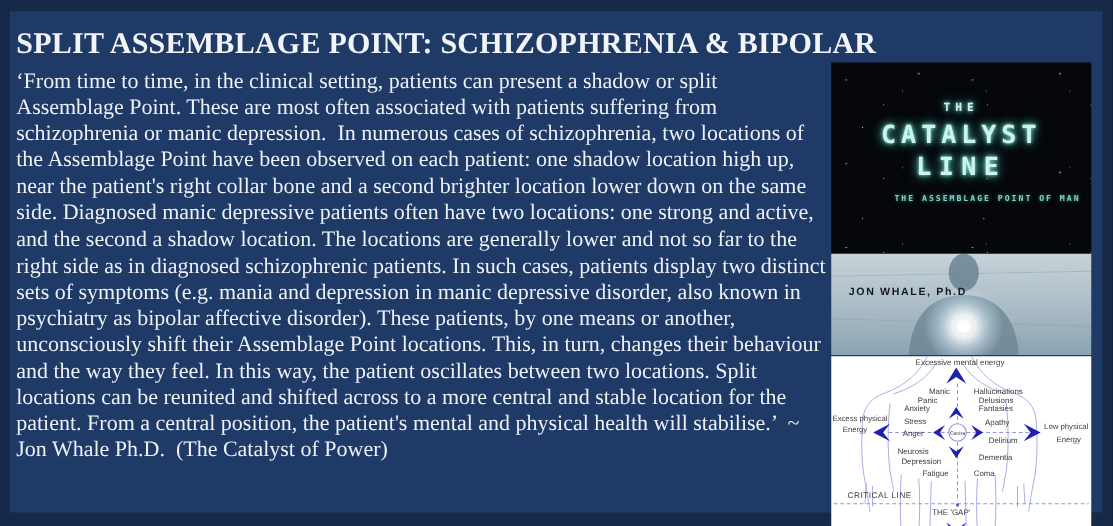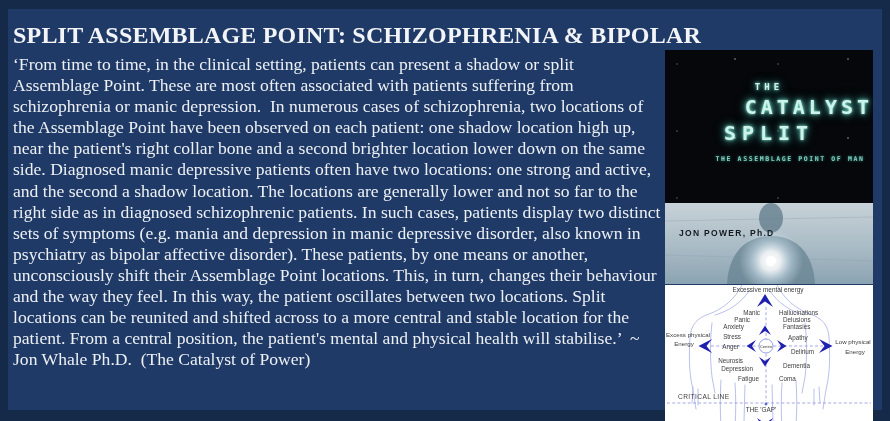--- a/index.html
+++ b/index.html
@@ -23,21 +23,21 @@
     background-image:
       radial-gradient(1.2px 1.2px at 12px 14px,#ffffff,transparent 70%),
       radial-gradient(1px 1px at 42px 34px,#cfd8ff,transparent 70%),
       radial-gradient(1.4px 1.4px at 70px 9px,#e8fff8,transparent 70%),
       radial-gradient(0.8px 0.8px at 90px 44px,#aab4cc,transparent 70%),
       radial-gradient(1px 1px at 25px 52px,#dddddd,transparent 70%),
       radial-gradient(0.9px 0.9px at 57px 23px,#bbbbcc,transparent 70%);
     background-size:101px 67px,83px 59px,113px 79px,71px 53px,97px 73px,67px 61px;}
   .glow{text-shadow:0 0 3px #8ae8d8,0 0 7px #5ad0c0,0 0 12px rgba(80,200,190,.55);}
   .bt-the{margin-top:32px;font-size:9px;font-weight:bold;letter-spacing:4px;}
-  .bt-catalyst{margin-top:3px;font-size:20px;font-weight:bold;letter-spacing:4px;text-align:right;}
+  .bt-catalyst{margin-top:3px;font-size:20px;font-weight:bold;letter-spacing:4px;}
   .bt-of{margin-top:4px;font-size:8px;font-weight:bold;letter-spacing:3px;}
   .bt-power{margin-top:2px;font-size:20px;font-weight:bold;letter-spacing:6px;}
   .bt-sub{margin-top:10px;font-size:6.5px;font-weight:bold;letter-spacing:1.6px;color:#7fd2c2;
     text-shadow:0 0 3px rgba(90,208,192,.7);padding-left:42px;}
   .cover-bottom{position:relative;width:208px;height:81px;overflow:hidden;
     background:linear-gradient(180deg,#c8d2d8 0%,#a9bbc5 55%,#8ba3b1 100%);}
   .author{position:absolute;left:14px;top:25px;z-index:3;
     font-family:"Liberation Sans","DejaVu Sans",sans-serif;font-size:8.5px;font-weight:bold;
     letter-spacing:1.3px;color:#141a1e;}
   .sil-svg{position:absolute;left:0;top:0;}
@@ -55,41 +55,41 @@
 
     <div class="page-title">SPLIT ASSEMBLAGE POINT: SCHIZOPHRENIA &amp; BIPOLAR</div>
     <div class="body-text">‘From time to time, in the clinical setting, patients can present a shadow or split Assemblage Point. These are most often associated with patients suffering from schizophrenia or manic depression.  In numerous cases of schizophrenia, two locations of the Assemblage Point have been observed on each patient: one shadow location high up, near the patient's right collar bone and a second brighter location lower down on the same side. Diagnosed manic depressive patients often have two locations: one strong and active, and the second a shadow location. The locations are generally lower and not so far to the right side as in diagnosed schizophrenic patients. In such cases, patients display two distinct sets of symptoms (e.g. mania and depression in manic depressive disorder, also known in psychiatry as bipolar affective disorder). These patients, by one means or another, unconsciously shift their Assemblage Point locations. This, in turn, changes their behaviour and the way they feel. In this way, the patient oscillates between two locations. Split locations can be reunited and shifted across to a more central and stable location for the patient. From a central position, the patient's mental and physical health will stabilise.’  ~ Jon Whale Ph.D.  (The Catalyst of Power)</div>
 
     <div class="right-panel">
 
       <div class="cover">
         <div class="cover-top">
           <div class="bt-the glow">THE</div>
           <div class="bt-catalyst glow">CATALYST</div>
-          <div class="bt-power glow">SPLIT</div>
+          <div class="bt-power glow">LINE</div>
           <div class="bt-sub">THE ASSEMBLAGE POINT OF MAN</div>
         </div>
         <div class="cover-bottom">
           <svg class="sil-svg" width="208" height="81" viewBox="0 0 208 81">
             <line x1="0" y1="18" x2="208" y2="14" stroke="#7e98a8" stroke-width="0.6" opacity="0.5"></line>
             <line x1="0" y1="52" x2="208" y2="58" stroke="#7e98a8" stroke-width="0.6" opacity="0.4"></line>
             <ellipse cx="106" cy="15" rx="12" ry="15" fill="#5f7a8a" opacity="0.75"></ellipse>
             <path d="M 62,81 C 64,48 82,33 106,33 C 130,33 148,48 150,81 Z" fill="#64808f" opacity="0.7"></path>
             <defs>
               <radialGradient id="glowgrad">
                 <stop offset="0%" stop-color="#ffffff" stop-opacity="1"></stop>
                 <stop offset="30%" stop-color="#ffffff" stop-opacity="0.85"></stop>
                 <stop offset="65%" stop-color="#dceefc" stop-opacity="0.4"></stop>
                 <stop offset="100%" stop-color="#dceefc" stop-opacity="0"></stop>
               </radialGradient>
             </defs>
             <circle cx="106" cy="58" r="32" fill="url(#glowgrad)"></circle>
             <circle cx="106" cy="58" r="5" fill="#ffffff"></circle>
           </svg>
-          <div class="author">JON POWER, Ph.D</div>
+          <div class="author">JON WHALE, Ph.D</div>
         </div>
       </div>
 
       <div class="diagram">
         <svg width="208" height="153" viewBox="0 0 208 153">
 
           <g stroke="#98a2e2" stroke-width="0.8" fill="none" opacity="0.85" stroke-linecap="round">
             <path d="M 77,0 C 70,14 58,24 44,29 C 32,33 26,40 25,52 C 24,70 24,86 27,100 C 29,110 30,118 31,124"></path>
             <path d="M 112,0 C 119,14 131,24 145,29 C 157,33 163,40 164,52 C 165,70 165,86 162,100 C 160,110 159,118 158,124"></path>
             <path d="M 84,6 C 76,18 64,26 50,30"></path>

